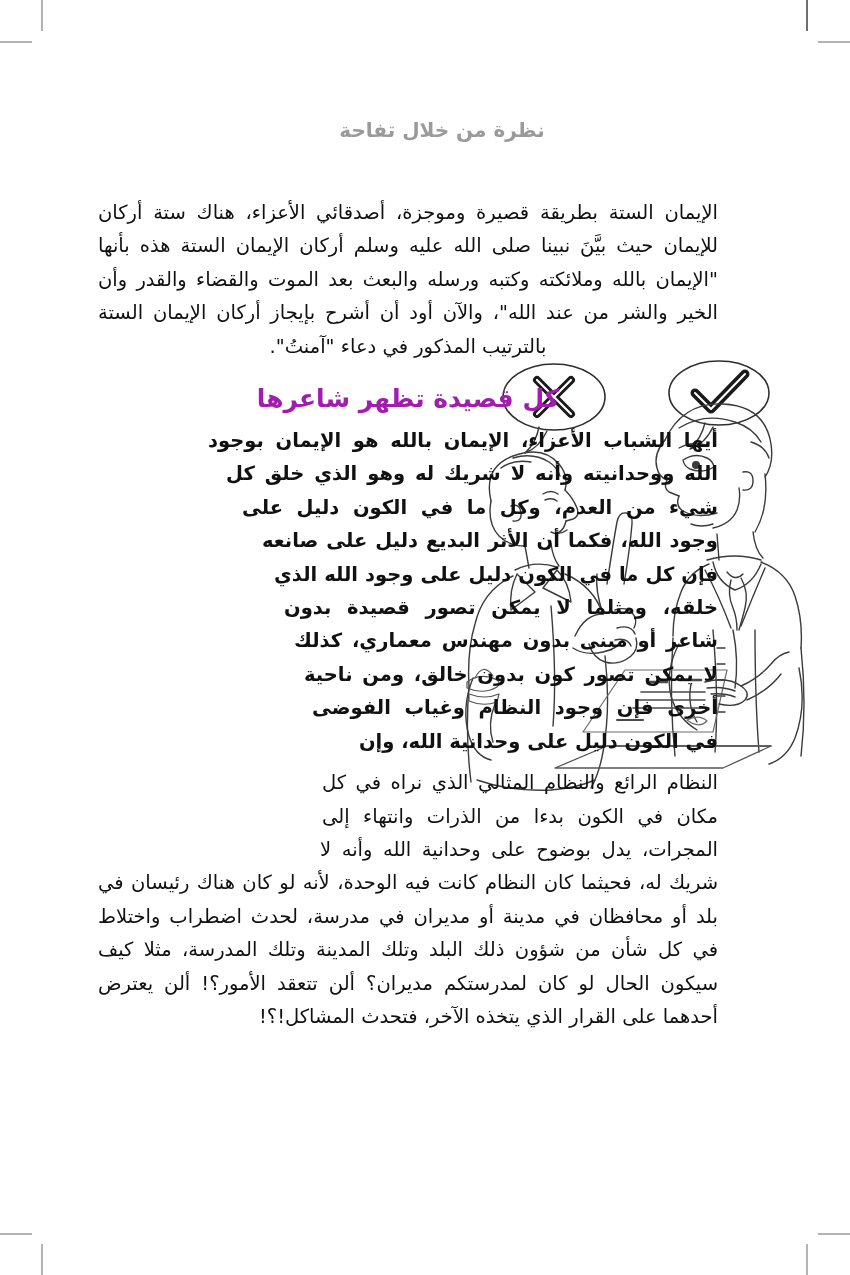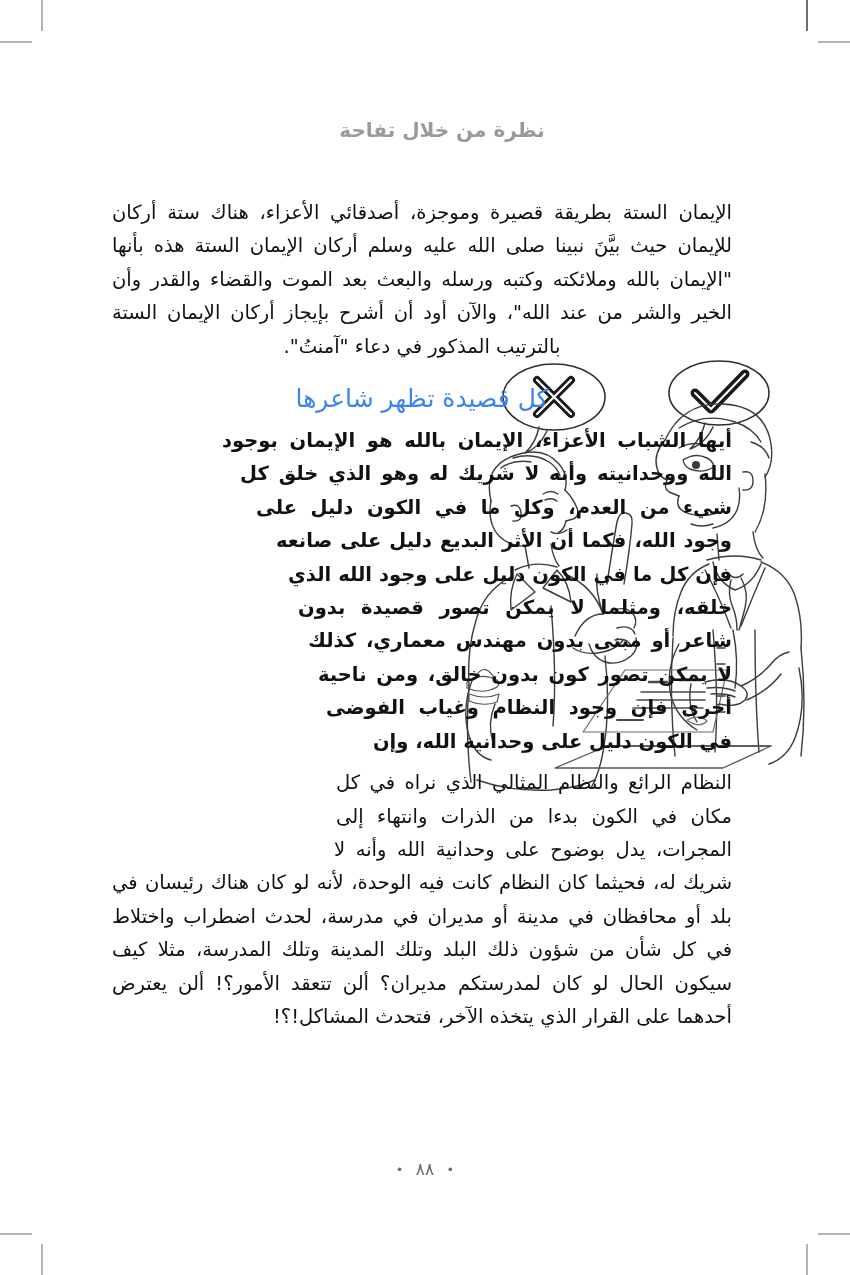--- a/index.html
+++ b/index.html
@@ -50,42 +50,42 @@
     letter-spacing: 0.5px;
     font-weight: 600;
     direction: rtl;
     margin-left: 17px;
   }
 
   
   .content {
     position: absolute;
     top: 196px;
-    right: 118px;
+    right: 132px;
     width: 620px;
     direction: rtl;
     text-align: justify;
     color: #111111;
     font-size: 19.5px;
     line-height: 33.4px;
   }
 
   p { margin: 0; }
 
   .intro-para {
     text-align: justify;
     text-align-last: center;
   }
 
   .section-title {
     margin: 19px 0 8px 0;
     font-size: 25px;
-    font-weight: normal;
+    font-weight: bold;
     text-align: center;
-    color: #3b82f6;
+    color: #a21caf;
     line-height: 34px;
   }
 
   
   .wrap-block { position: relative; }
 
   .shape-spacer {
     float: left;
     clear: left;
     width: 1px;
@@ -307,19 +307,14 @@
       <div class="shape-spacer" style="width:220px;height:33.4px"></div>
       <div class="shape-spacer" style="width:224px;height:33.4px"></div>
       <div class="shape-spacer" style="width:222px;height:33.4px"></div>
 
       <p class="wrap-para">أيها الشباب الأعزاء، الإيمان بالله هو الإيمان بوجود الله ووحدانيته وأنه لا شريك له وهو الذي خلق كل شيء من العدم، وكل ما في الكون دليل على وجود الله، فكما أن الأثر البديع دليل على صانعه فإن كل ما في الكون دليل على وجود الله الذي خلقه، ومثلما لا يمكن تصور قصيدة بدون شاعر أو مبنى بدون مهندس معماري، كذلك لا يمكن تصور كون بدون خالق، ومن ناحية أخرى فإن وجود النظام وغياب الفوضى في الكون دليل على وحدانية الله، وإن</p>
     </div>
 
     <p class="tail-para">النظام الرائع والنظام المثالي الذي نراه في كل مكان في الكون بدءا من الذرات وانتهاء إلى المجرات، يدل بوضوح على وحدانية الله وأنه لا شريك له، فحيثما كان النظام كانت فيه الوحدة، لأنه لو كان هناك رئيسان في بلد أو محافظان في مدينة أو مديران في مدرسة، لحدث اضطراب واختلاط في كل شأن من شؤون ذلك البلد وتلك المدينة وتلك المدرسة، مثلا كيف سيكون الحال لو كان لمدرستكم مديران؟ ألن تتعقد الأمور؟! ألن يعترض أحدهما على القرار الذي يتخذه الآخر، فتحدث المشاكل!؟!</p>
   </div>
 
-  <div class="folio">
-    <span class="dot">•</span>
-    <span class="num">٨٨</span>
-    <span class="dot">•</span>
-  </div>
 
 </div>
 
 </body></html>

